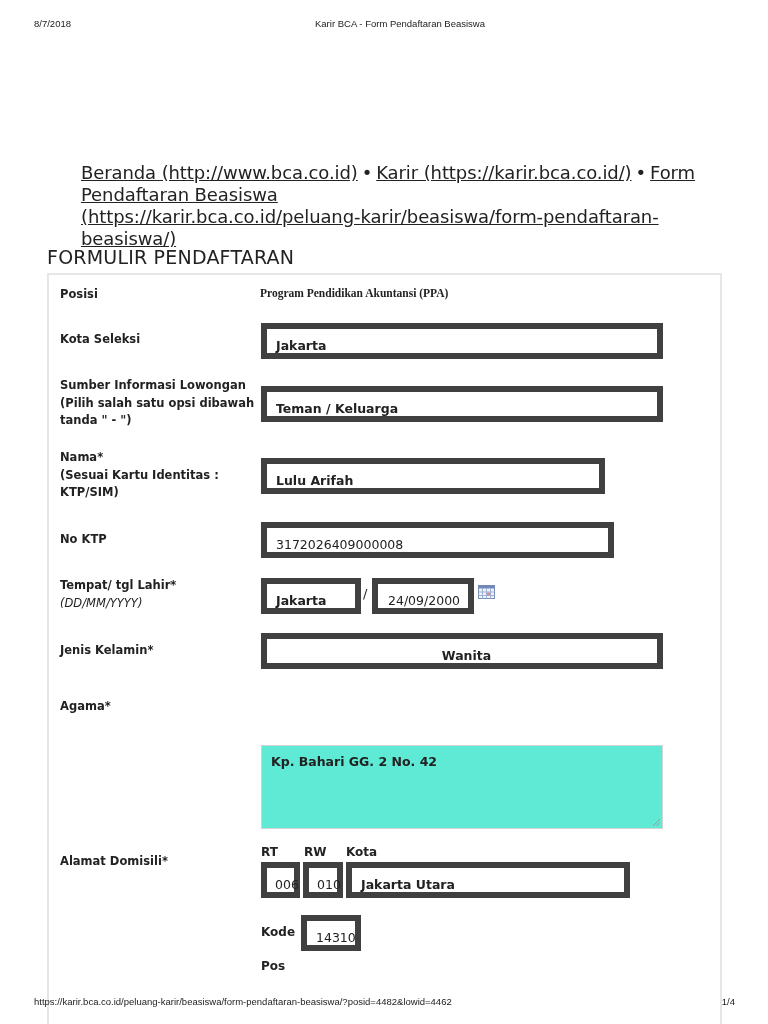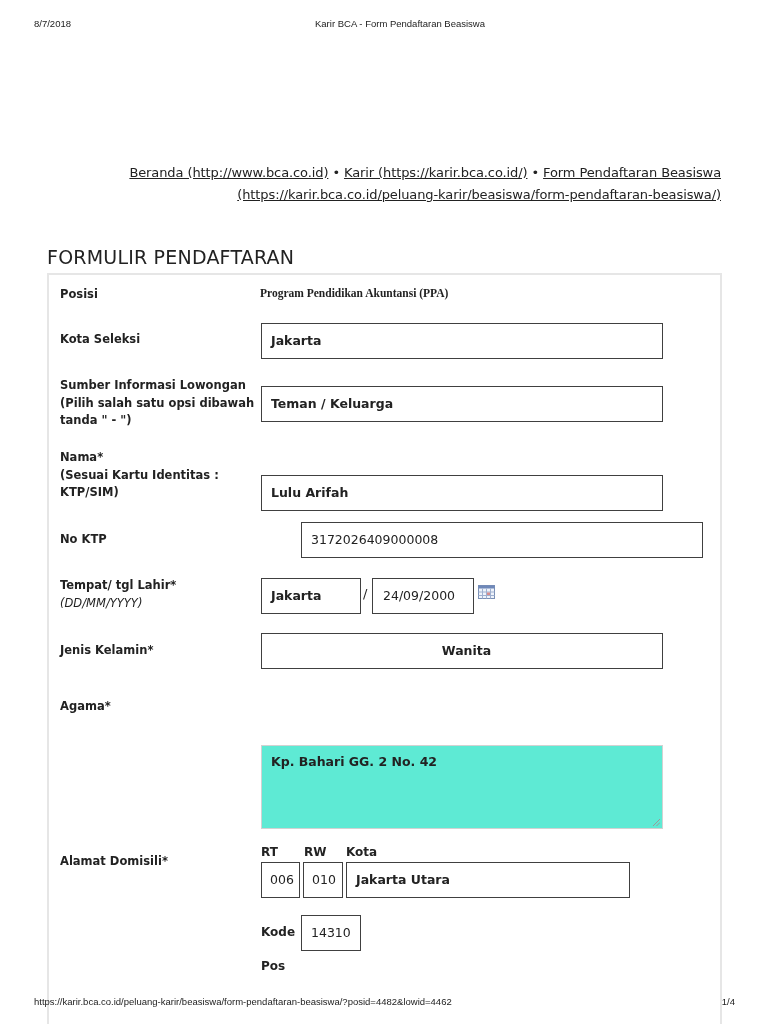--- a/index.html
+++ b/index.html
@@ -15,21 +15,21 @@
     }
     .print-header { top: 18px; height: 14px; }
     .print-footer { top: 996px; height: 14px; }
     .ph-date { position: absolute; left: 34px; }
     .ph-title { position: absolute; left: 0; width: 800px; text-align: center; }
     .pf-url { position: absolute; left: 34px; }
     .pf-page { position: absolute; right: 33px; }
 
     .breadcrumb {
       position: absolute; top: 162px; right: 47px; width: 640px;
-      text-align: right; font-size: 13px; line-height: 22px; color: #222;
+      text-align: left; font-size: 18px; line-height: 22px; color: #222;
       font-family: "DejaVu Sans", sans-serif; letter-spacing: -0.1px;
     }
     .breadcrumb a { color: #222; text-decoration: underline; }
     .breadcrumb .sep { margin: 0 4px; }
 
     .form-title {
       position: absolute; left: 47px; top: 246px;
       font-size: 19px; font-weight: normal; color: #222; letter-spacing: 0.2px;
       font-family: "DejaVu Sans", sans-serif;
     }
@@ -42,21 +42,21 @@
     .label {
       position: absolute; left: 60px; font-size: 11.5px; line-height: 17.5px;
       font-weight: bold; color: #222;
     }
     .label .sub { font-weight: normal; font-style: italic; }
     .static-val {
       position: absolute; left: 260px; font-size: 11.5px; font-weight: bold; color: #222;
     }
 
     .field {
-      position: absolute; height: 36px; border: 1px solid #404040; background: #fff;
+      position: absolute; height: 36px; border: 6px solid #404040; background: #fff;
       font-size: 12.5px; color: #222; line-height: 34px; padding-left: 9px;
       font-family: "DejaVu Sans", sans-serif; font-weight: bold;
     }
     .field.plain { font-weight: normal; }
     .textarea {
       position: absolute; left: 261px; top: 745px; width: 402px; height: 84px;
       border: 1px solid #d2d2d2; background: #5eead4; padding: 8px 9px;
       font-size: 12.5px; font-weight: bold; color: #222;
     }
     .resize-grip {
@@ -98,24 +98,24 @@
     <div>(Pilih salah satu opsi dibawah</div>
     <div>tanda " - ")</div>
   </div>
   <div class="field" style="left:261px; top:386px; width:402px;">Teman / Keluarga</div>
 
   <div class="label" style="top:449px;">
     <div>Nama*</div>
     <div>(Sesuai Kartu Identitas :</div>
     <div>KTP/SIM)</div>
   </div>
-  <div class="field" style="left:261px; top:458px; width:402px;margin-top:17px;">Lulu Arifah</div>
+  <div class="field" style="left:261px; top:458px; width:344px;">Lulu Arifah</div>
 
   <div class="label" style="top:531px;">No KTP</div>
-  <div class="field plain" style="left:261px; top:522px; width:402px;margin-left:40px;">3172026409000008</div>
+  <div class="field plain" style="left:261px; top:522px; width:353px;">3172026409000008</div>
 
   <div class="label" style="top:577px;">
     <div>Tempat/ tgl Lahir*</div>
     <div class="sub">(DD/MM/YYYY)</div>
   </div>
   <div class="field" style="left:261px; top:578px; width:100px;">Jakarta</div>
   <span class="slash">/</span>
   <div class="field plain" style="left:372px; top:578px; width:102px; padding-left:10px;">24/09/2000</div>
   <div class="cal-icon">
     <svg width="17" height="14" viewBox="0 0 17 14">

